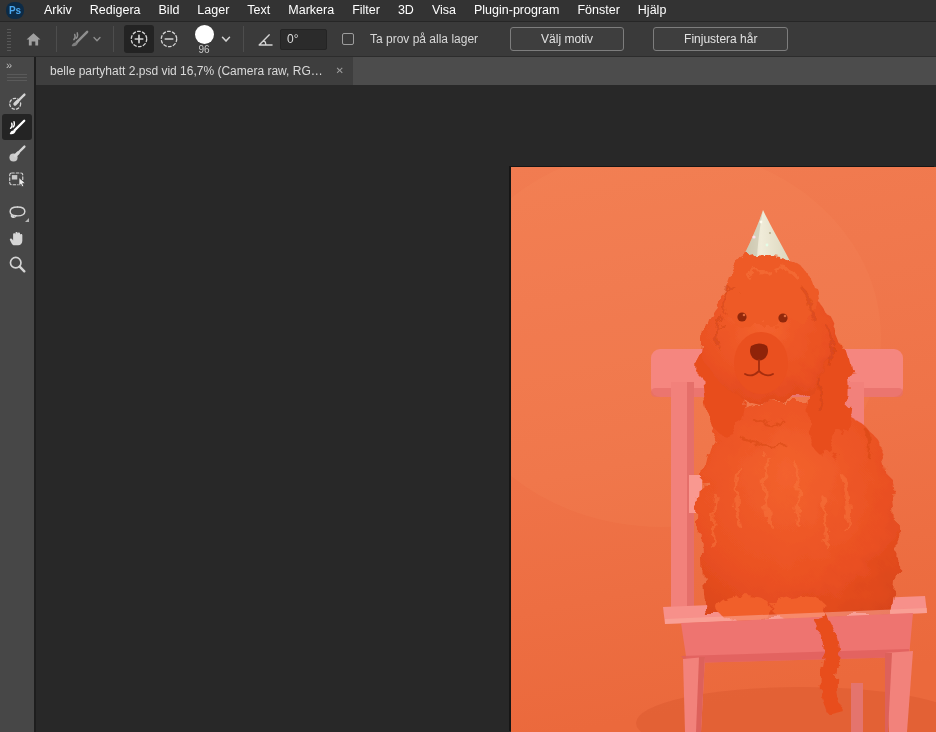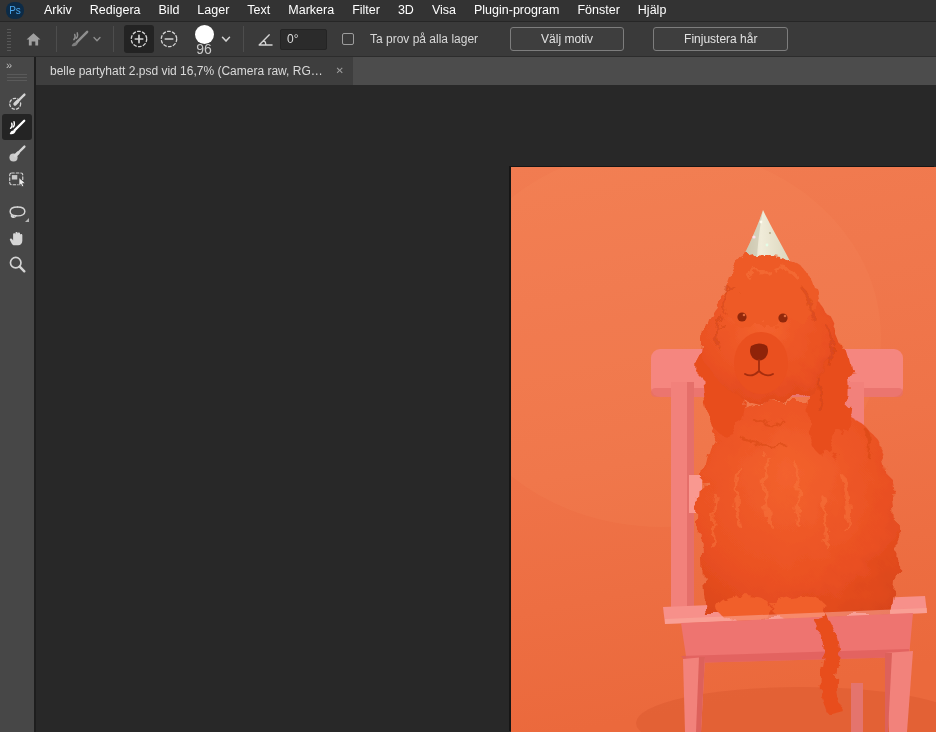--- a/index.html
+++ b/index.html
@@ -16,21 +16,21 @@
   
   .menubar {
     height: 22px; background:#333333;
     display:flex; align-items:center;
     padding-left:6px;
     border-bottom:1px solid #262626;
   }
   .ps-logo {
     width:18px; height:17px; border-radius:8px;
     background:#0c2b47; color:#4aa8f0;
-    font-size:10px; font-weight:normal;
+    font-size:10px; font-weight:bold;
     display:flex; align-items:center; justify-content:center;
     margin-right:11px;
   }
   .menu-item { padding:0 9px; font-size:12.5px; color:#ffffff; line-height:21px; white-space:nowrap; }
   
   .optionsbar {
     height: 35px; background:#3a3a3a;
     display:flex; align-items:center;
     border-bottom:1px solid #2c2c2c;
   }
@@ -39,21 +39,21 @@
     background-image: repeating-linear-gradient(0deg,#585858 0 1px, transparent 1px 3px);
   }
   .opt-icon { display:flex; align-items:center; justify-content:center; }
   .opt-sep { width:1px; height:26px; background:#4d4d4d; margin:0 10px; }
   .home-btn { width:26px; display:flex; justify-content:center; }
   .preset-group { display:flex; align-items:center; opacity:.55; margin-left:2px; }
   .seg-btn { width:30px; height:28px; display:flex; align-items:center; justify-content:center; border-radius:3px; }
   .seg-btn.active { background:#232323; }
   .brush-tip-wrap { display:flex; flex-direction:column; align-items:center; margin-left:8px; width:24px; }
   .brush-tip-circle { width:19px; height:19px; border-radius:50%; background:#ffffff; }
-  .brush-size-label { font-size:14px; color:#c9c9c9; line-height:9px; margin-top:1px; }
+  .brush-size-label { font-size:10px; color:#c9c9c9; line-height:9px; margin-top:1px; }
   .angle-input {
     width:47px; height:21px; margin-left:5px;
     background:#2b2b2b; border:1px solid #242424; border-radius:2px;
     color:#dcdcdc; font-size:12px; font-family:"Liberation Sans",sans-serif;
     padding:0 0 0 6px; outline:none;
   }
   .check-group { display:flex; align-items:center; margin-left:15px; }
   .checkbox { width:12px; height:12px; border:1px solid #9d9d9d; border-radius:2px; background:transparent; }
   .check-label { font-size:12px; color:#d8d8d8; margin-left:16px; white-space:nowrap; }
   .opt-button {

